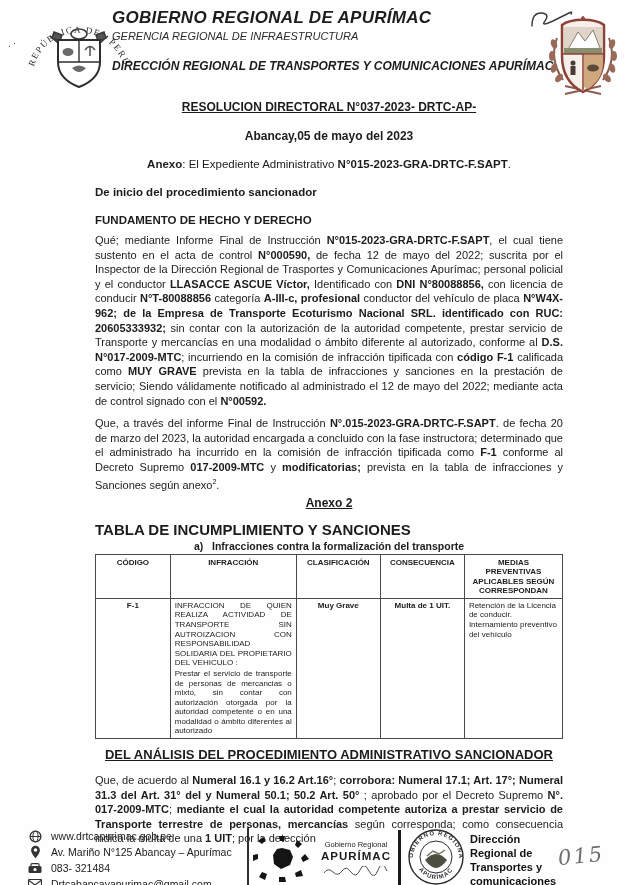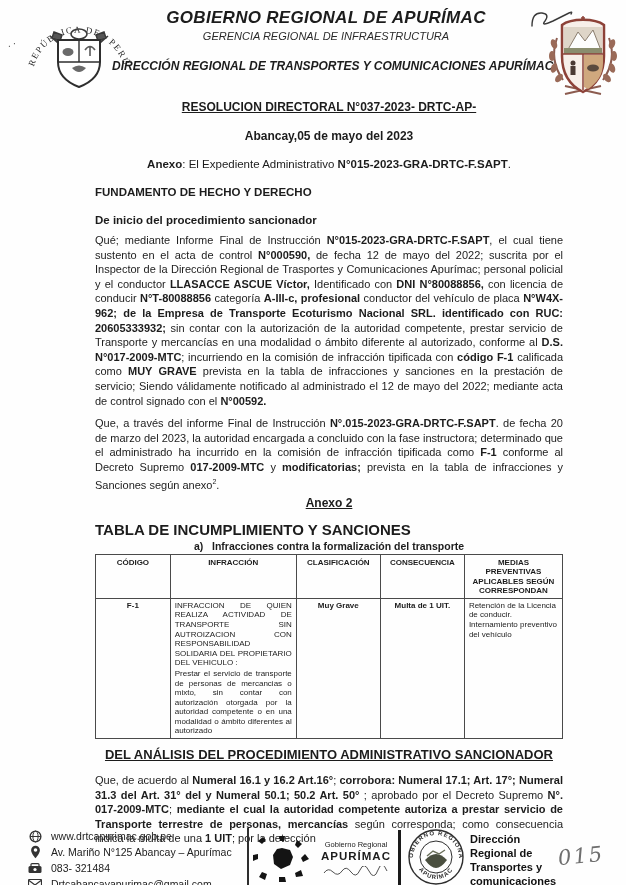--- a/index.html
+++ b/index.html
@@ -2,21 +2,21 @@
 <html><head>
 <meta charset="utf-8">
 <style>
   html,body{margin:0;padding:0;background:#e9e9e9;}
   .page{position:relative;width:626px;height:885px;background:#fefefe;overflow:hidden;
         font-family:"Liberation Sans",sans-serif;color:#1c1c1c;margin:0 auto;}
   .bld{font-weight:bold;}
   sup{font-size:7px;}
 
   
-  .hdr-text{position:absolute;left:112px;right:86px;top:8px;text-align:center;}
+  .hdr-text{position:absolute;left:112px;right:86px;top:8px;text-align:left;}
   .org1{font-size:17px;font-weight:bold;font-style:italic;letter-spacing:.3px;white-space:nowrap;}
   .org2{font-size:11px;font-style:italic;margin-top:2px;color:#2a2a2a;}
   .org3{font-size:12px;font-weight:bold;font-style:italic;margin-top:17px;white-space:nowrap;}
   .emblem-left{position:absolute;left:20px;top:2px;}
   .emblem-right{position:absolute;left:545px;top:8px;}
   .scribble{position:absolute;left:526px;top:4px;}
   .noise-mark{position:absolute;left:8px;top:38px;color:#555;font-size:10px;letter-spacing:2px;}
 
   
   .doc{position:absolute;left:95px;width:468px;top:86px;}
@@ -124,22 +124,22 @@
     <path d="M39,47 h19 v8 c0,12 -6,20 -15,26 l-4,-2 z" fill="#cfa87e"></path>
     <ellipse cx="48" cy="60" rx="6" ry="3.5" fill="#5a4a3e"></ellipse>
   </svg>
 
   <div class="noise-mark">.·</div>
 
   <div class="doc">
     <div class="title">RESOLUCION DIRECTORAL N°037-2023- DRTC-AP-</div>
     <div class="dateline">Abancay,05 de mayo del 2023</div>
     <div class="visto"><span class="bld">Anexo</span><span>: El Expediente Administrativo </span><span class="bld">N°015-2023-GRA-DRTC-F.SAPT</span><span>.</span></div>
+    <div class="h-bold">De inicio del procedimiento sancionador</div>
     <div class="h-bold">FUNDAMENTO DE HECHO Y DERECHO</div>
-    <div class="h-bold">De inicio del procedimiento sancionador</div>
     <div class="para p1"><span>Qué; mediante Informe Final de Instrucción </span><span class="bld">N°015-2023-GRA-DRTC-F.SAPT</span><span>, el cual tiene sustento en el acta de control </span><span class="bld">N°000590,</span><span> de fecha 12 de  mayo del 2022; suscrita por el Inspector de la Dirección Regional de Trasportes y Comunicaciones  Apurímac; personal policial y el conductor </span><span class="bld">LLASACCE ASCUE Víctor,</span><span> Identificado con </span><span class="bld">DNI N°80088856,</span><span> con licencia de conducir </span><span class="bld">N°T-80088856</span><span> categoría </span><span class="bld">A-III-c, profesional</span><span> conductor del vehículo de placa </span><span class="bld">N°W4X-962; de la Empresa de Transporte Ecoturismo Nacional SRL. identificado con RUC: 20605333932;</span><span> sin contar con la autorización de la autoridad competente, prestar servicio de Transporte y mercancías en una modalidad o ámbito diferente al autorizado, conforme al  </span><span class="bld">D.S. N°017-2009-MTC</span><span>; incurriendo en la comisión de infracción tipificada con </span><span class="bld">código F-1</span><span> calificada como </span><span class="bld">MUY GRAVE</span><span> prevista en la tabla de infracciones y sanciones en la prestación de servicio; Siendo válidamente notificado al administrado el 12 de mayo del 2022; mediante acta de control signado con el  </span><span class="bld">N°00592.</span></div>
     <div class="para p2"><span>Que, a través del informe Final de Instrucción </span><span class="bld">N°.015-2023-GRA-DRTC-F.SAPT</span><span>. de fecha 20 de marzo  del 2023, la autoridad encargada a concluido con la fase instructora; determinado que el administrado ha incurrido en la comisión de infracción tipificada como </span><span class="bld">F-1</span><span> conforme al Decreto Supremo </span><span class="bld">017-2009-MTC</span><span> y </span><span class="bld">modificatorias;</span><span> prevista en la tabla de infracciones y Sanciones según anexo</span><sup>2</sup><span>.</span></div>
     <div class="anexo">Anexo 2</div>
     <div class="tabla-title">TABLA DE INCUMPLIMIENTO Y SANCIONES</div>
     <div class="sub-caption">a)   Infracciones contra la formalización del transporte</div>
 
     <table class="sanciones">
       <colgroup>
         <col style="width:16%">
           <col style="width:27%">

